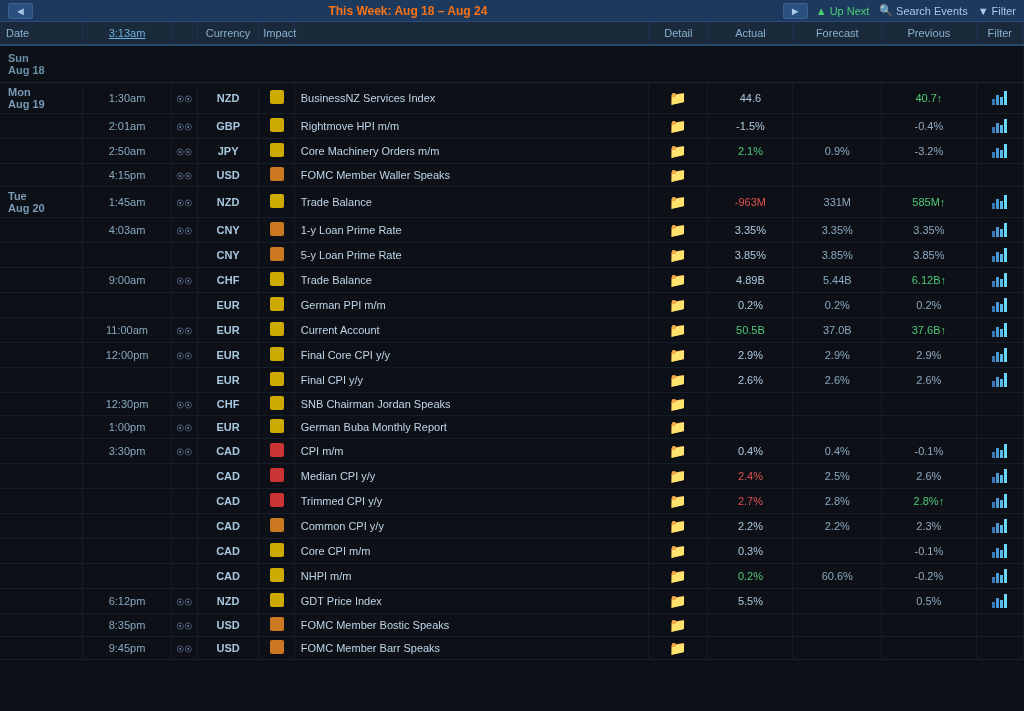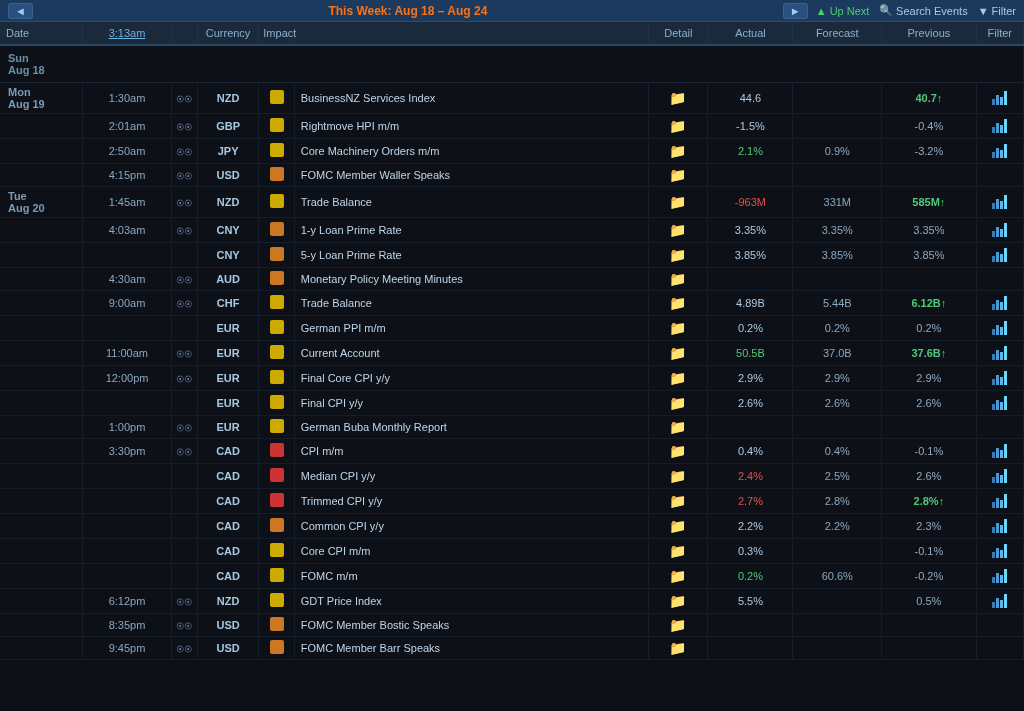--- a/index.html
+++ b/index.html
@@ -152,21 +152,21 @@
       text-align: left;
       color: #c0d4e8;
       font-size: 11px;
     }
 
     .actual-red { color: #e05050; }
     .actual-green { color: #50c878; }
     .actual-normal { color: #b0c8e0; }
     .forecast-normal { color: #90a8c0; }
     .previous-normal { color: #90a8c0; }
-    .previous-green { color: #50c878; font-weight: bold; }
+    .previous-green { color: #50c878; }
 
     .graph-icon {
       display: inline-flex;
       align-items: flex-end;
       gap: 1px;
       height: 16px;
       cursor: pointer;
     }
     .graph-icon span {
       display: inline-block;
@@ -351,33 +351,20 @@
           <td class="previous-normal">3.85%</td>
           <td><span class="graph-icon">
     <span style="height:6px;display:inline-block;width:3px;background:#3a7ab8;"></span>
     <span style="height:10px;display:inline-block;width:3px;background:#4a9ad8;"></span>
     <span style="height:8px;display:inline-block;width:3px;background:#5ab8e8;"></span>
     <span style="height:14px;display:inline-block;width:3px;background:#6ad8f8;"></span>
   </span></td>
         </tr>
         <tr style="border-bottom: 1px solid rgb(20, 30, 42);">
           <td class="date-cell"></td>
-          <td class="time-cell">4:30am</td>
-          <td><span class="vol-icon" style="color: rgb(102, 119, 153); font-size: 8px;">⦿⦿</span></td>
-          <td class="currency-cell">AUD</td>
-          <td><span class="impact-icon impact-orange"></span></td>
-          <td class="event-name align-left">Monetary Policy Meeting Minutes</td>
-          <td><span style="cursor: pointer; font-size: 14px;">📁</span></td>
-          <td class="actual-normal"></td>
-          <td class="forecast-normal" style="color: rgb(138, 168, 192);"></td>
-          <td class="previous-normal"></td>
-          <td></td>
-        </tr>
-        <tr style="border-bottom: 1px solid rgb(20, 30, 42);">
-          <td class="date-cell"></td>
           <td class="time-cell">9:00am</td>
           <td><span class="vol-icon" style="color: rgb(102, 119, 153); font-size: 8px;">⦿⦿</span></td>
           <td class="currency-cell">CHF</td>
           <td><span class="impact-icon impact-yellow"></span></td>
           <td class="event-name align-left">Trade Balance</td>
           <td><span style="cursor: pointer; font-size: 14px;">📁</span></td>
           <td class="actual-normal">4.89B</td>
           <td class="forecast-normal" style="color: rgb(138, 168, 192);">5.44B</td>
           <td class="previous-green">6.12B↑</td>
           <td><span class="graph-icon">
@@ -454,20 +441,33 @@
           <td class="previous-normal">2.6%</td>
           <td><span class="graph-icon">
     <span style="height:6px;display:inline-block;width:3px;background:#3a7ab8;"></span>
     <span style="height:10px;display:inline-block;width:3px;background:#4a9ad8;"></span>
     <span style="height:8px;display:inline-block;width:3px;background:#5ab8e8;"></span>
     <span style="height:14px;display:inline-block;width:3px;background:#6ad8f8;"></span>
   </span></td>
         </tr>
         <tr style="border-bottom: 1px solid rgb(20, 30, 42);">
           <td class="date-cell"></td>
+          <td class="time-cell">12:30pm</td>
+          <td><span class="vol-icon" style="color: rgb(102, 119, 153); font-size: 8px;">⦿⦿</span></td>
+          <td class="currency-cell">CHF</td>
+          <td><span class="impact-icon impact-yellow"></span></td>
+          <td class="event-name align-left">SNB Chairman Jordan Speaks</td>
+          <td><span style="cursor: pointer; font-size: 14px;">📁</span></td>
+          <td class="actual-normal"></td>
+          <td class="forecast-normal" style="color: rgb(138, 168, 192);"></td>
+          <td class="previous-normal"></td>
+          <td></td>
+        </tr>
+        <tr style="border-bottom: 1px solid rgb(20, 30, 42);">
+          <td class="date-cell"></td>
           <td class="time-cell">1:00pm</td>
           <td><span class="vol-icon" style="color: rgb(102, 119, 153); font-size: 8px;">⦿⦿</span></td>
           <td class="currency-cell">EUR</td>
           <td><span class="impact-icon impact-yellow"></span></td>
           <td class="event-name align-left">German Buba Monthly Report</td>
           <td><span style="cursor: pointer; font-size: 14px;">📁</span></td>
           <td class="actual-normal"></td>
           <td class="forecast-normal" style="color: rgb(138, 168, 192);"></td>
           <td class="previous-normal"></td>
           <td></td>
@@ -561,21 +561,21 @@
     <span style="height:8px;display:inline-block;width:3px;background:#5ab8e8;"></span>
     <span style="height:14px;display:inline-block;width:3px;background:#6ad8f8;"></span>
   </span></td>
         </tr>
         <tr style="border-bottom: 1px solid rgb(20, 30, 42);">
           <td class="date-cell"></td>
           <td class="time-cell"></td>
           <td></td>
           <td class="currency-cell">CAD</td>
           <td><span class="impact-icon impact-yellow"></span></td>
-          <td class="event-name align-left">FOMC m/m</td>
+          <td class="event-name align-left">NHPI m/m</td>
           <td><span style="cursor: pointer; font-size: 14px;">📁</span></td>
           <td class="actual-green">0.2%</td>
           <td class="forecast-normal" style="color: rgb(138, 168, 192);">60.6%</td>
           <td class="previous-normal">-0.2%</td>
           <td><span class="graph-icon">
     <span style="height:6px;display:inline-block;width:3px;background:#3a7ab8;"></span>
     <span style="height:10px;display:inline-block;width:3px;background:#4a9ad8;"></span>
     <span style="height:8px;display:inline-block;width:3px;background:#5ab8e8;"></span>
     <span style="height:14px;display:inline-block;width:3px;background:#6ad8f8;"></span>
   </span></td>

